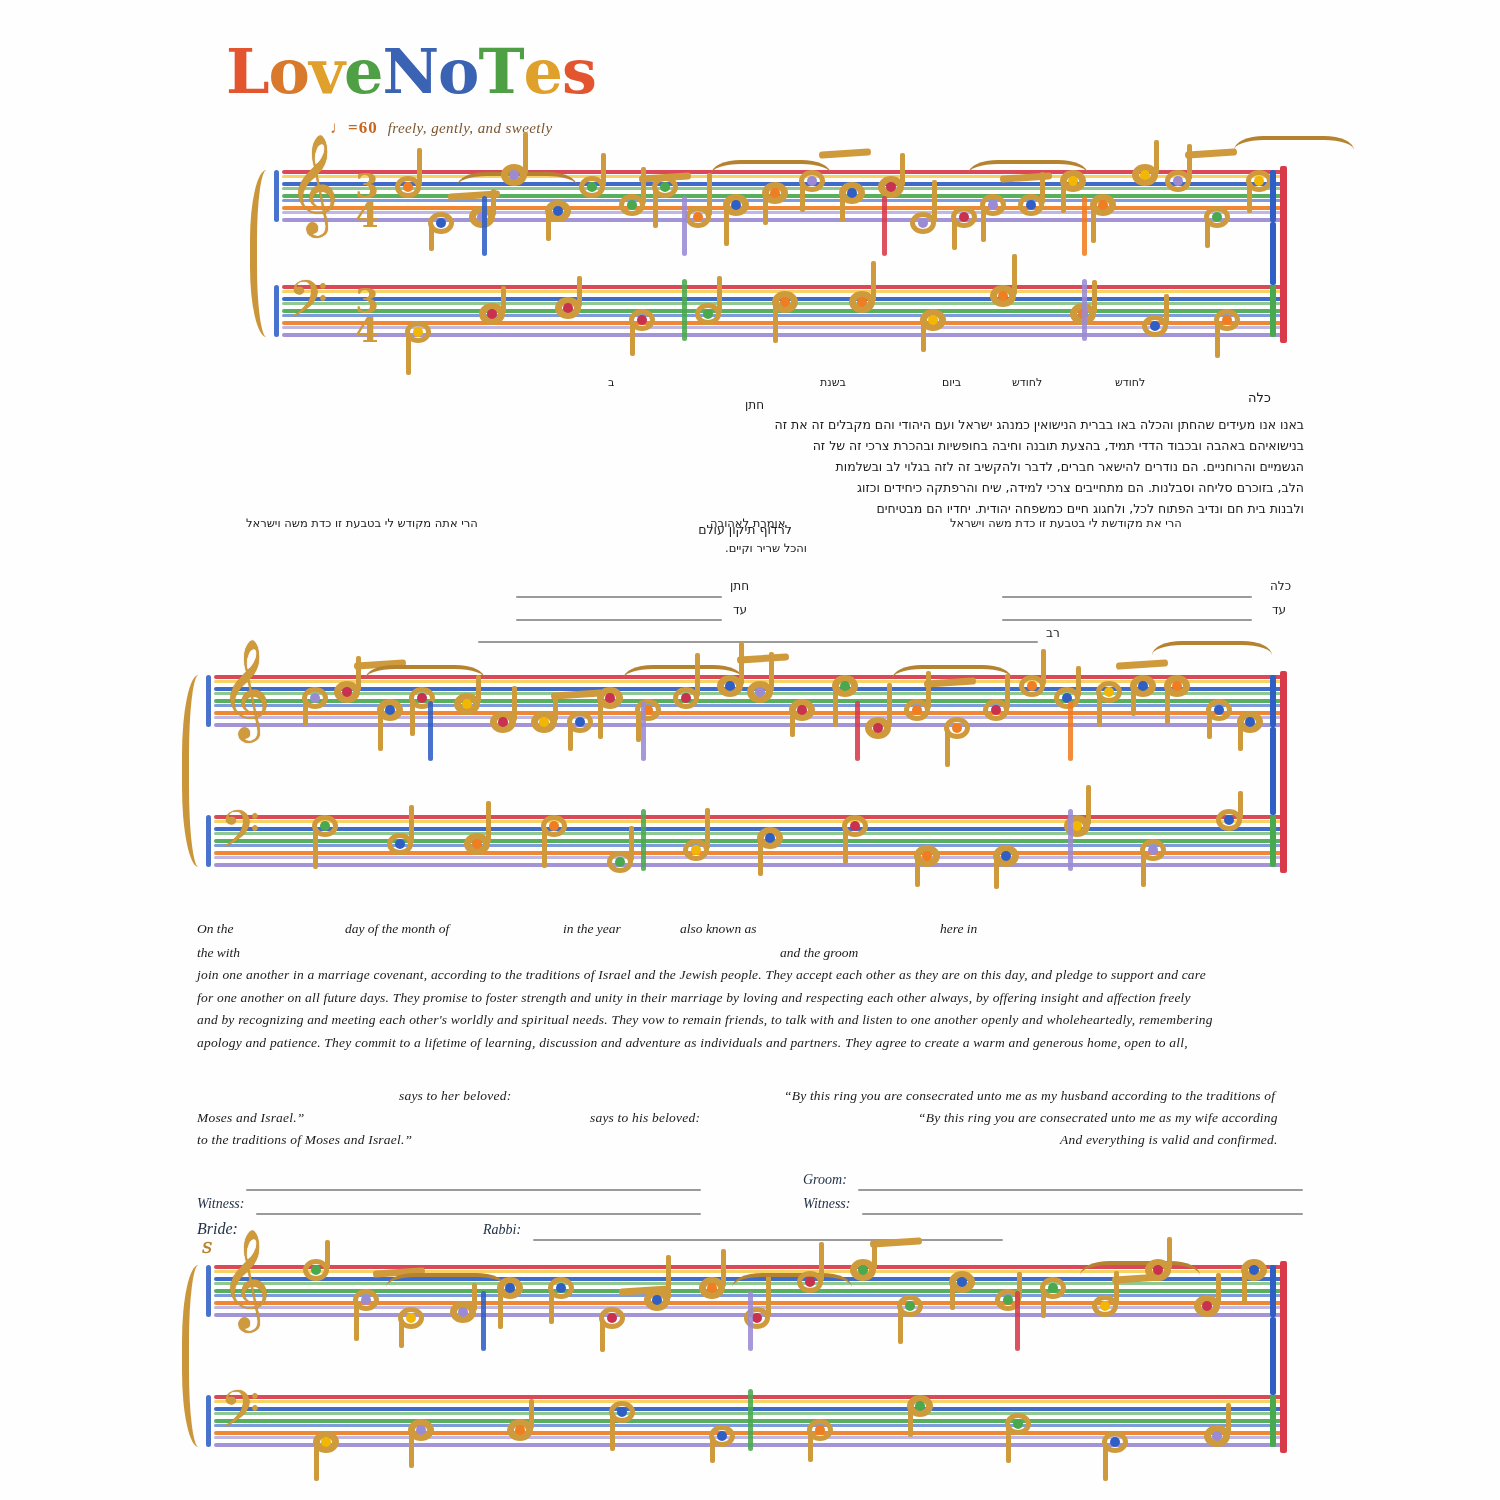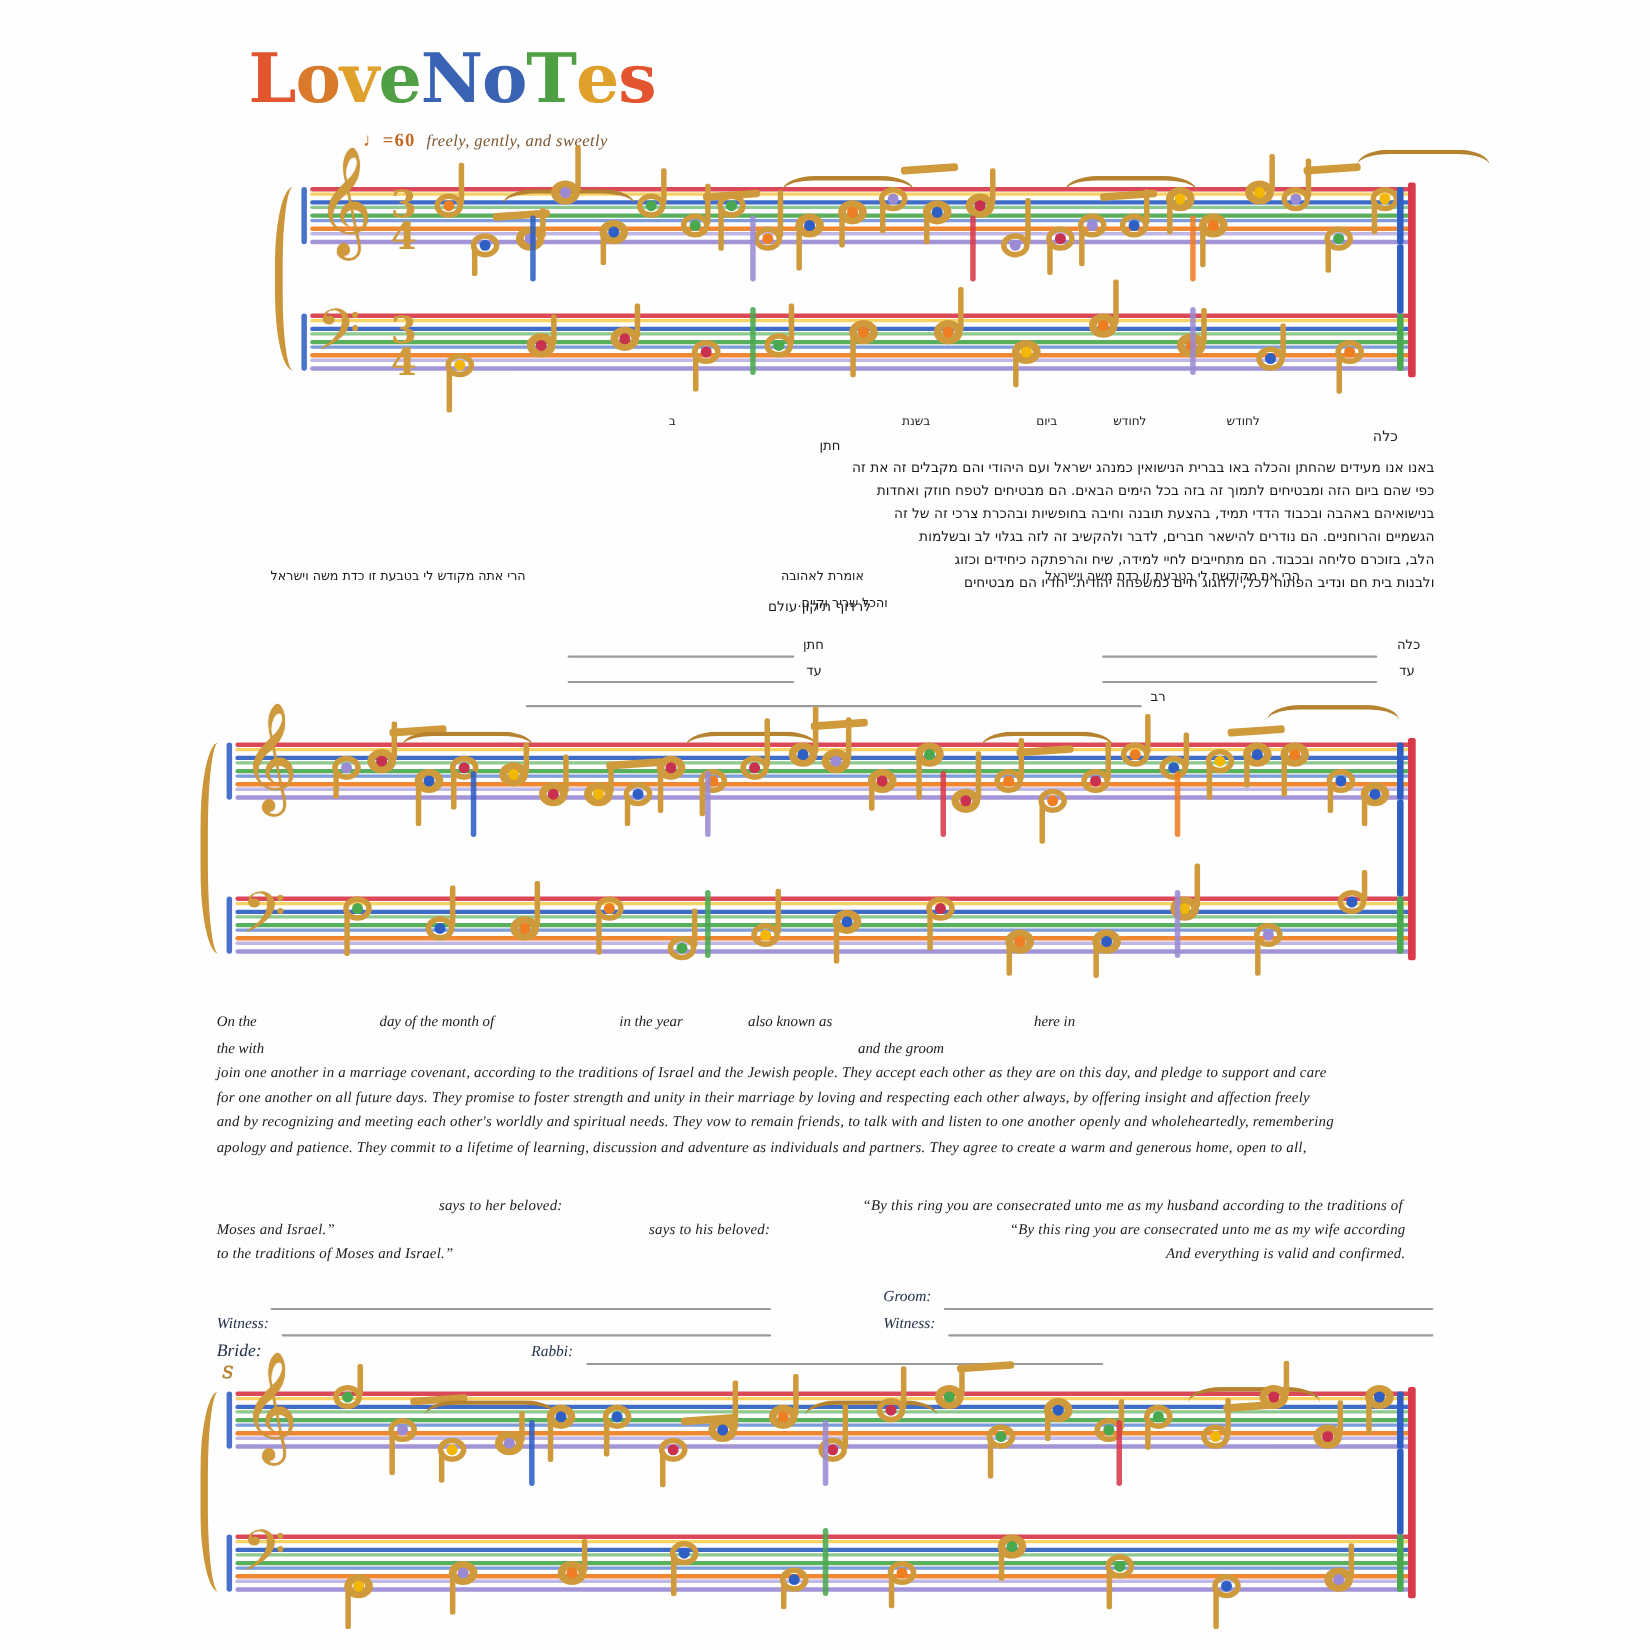--- a/index.html
+++ b/index.html
@@ -355,24 +355,23 @@
   <div class="heb-label" style="left:1248px;top:390px;font-size:13px;">כלה</div>
   <div class="heb-label" style="left:745px;top:398px;font-size:12px;">חתן</div>
   <div class="heb-label" style="left:1115px;top:376px;font-size:11px;">לחודש</div>
   <div class="heb-label" style="left:1012px;top:376px;font-size:11px;">לחודש</div>
   <div class="heb-label" style="left:942px;top:376px;font-size:11px;">ביום</div>
   <div class="heb-label" style="left:820px;top:376px;font-size:11px;">בשנת</div>
   <div class="heb-label" style="left:608px;top:376px;font-size:11px;">ב</div>
 
   <div class="heb-block" id="heb-body" style="left:186px;top:414px;width:1118px;font-size:12.5px;line-height:21px;">
       <div class="heb-line">באנו אנו מעידים שהחתן והכלה באו בברית הנישואין כמנהג ישראל ועם היהודי והם מקבלים זה את זה</div>
-      <div class="heb-line">כפי שהם ביום הזה ומבטיחים לתמוך זה בזה בכל הימים הבאים. הם מבטיחים לטפח חוזק ואחדות</div>
       <div class="heb-line">בנישואיהם באהבה ובכבוד הדדי תמיד, בהצעת תובנה וחיבה בחופשיות ובהכרת צרכי זה של זה</div>
       <div class="heb-line">הגשמיים והרוחניים. הם נודרים להישאר חברים, לדבר ולהקשיב זה לזה בגלוי לב ובשלמות</div>
-      <div class="heb-line">הלב, בזוכרם סליחה ובכבוד. הם מתחייבים לחיי למידה, שיח והרפתקה כיחידים וכזוג</div>
+      <div class="heb-line">הלב, בזוכרם סליחה וסבלנות. הם מתחייבים צרכי למידה, שיח והרפתקה כיחידים וכזוג</div>
       <div class="heb-line">ולבנות בית חם ונדיב הפתוח לכל, ולחגוג חיים כמשפחה יהודית. יחדיו הם מבטיחים</div>
       <div class="heb-line" style="text-align: center;">לרדוף תיקון עולם</div>
     </div>
 
   <div class="heb-label" style="left:246px;top:516px;font-size:11.5px;">הרי אתה מקודש לי בטבעת זו כדת משה וישראל</div>
   <div class="heb-label" style="left:710px;top:516px;font-size:11.5px;">אומרת לאהובה</div>
   <div class="heb-label" style="left:950px;top:516px;font-size:11.5px;">הרי את מקודשת לי בטבעת זו כדת משה וישראל</div>
   <div class="heb-label" style="left:725px;top:541px;font-size:11.5px;">והכל שריר וקיים.</div>
 
   <div class="sigline" style="left:1002px;top:596px;width:250px;"></div>

